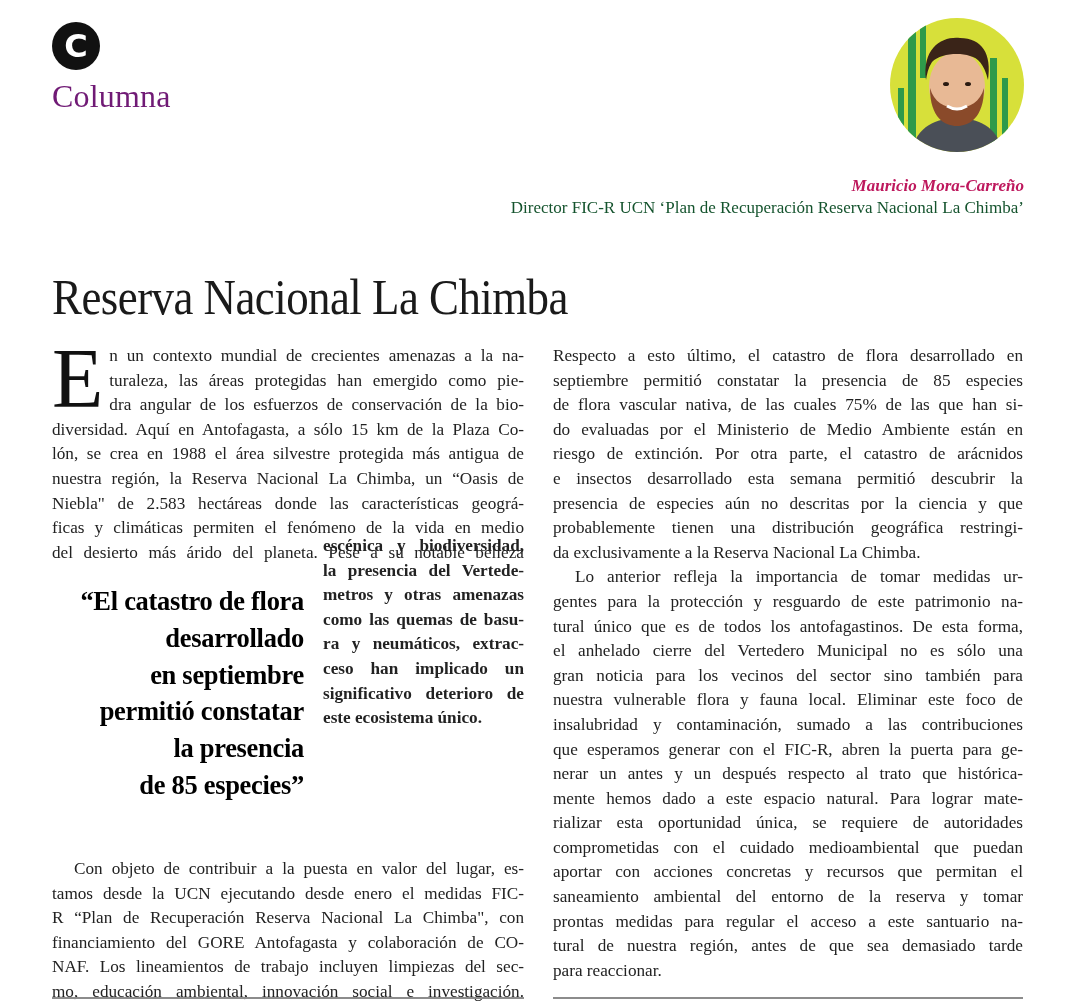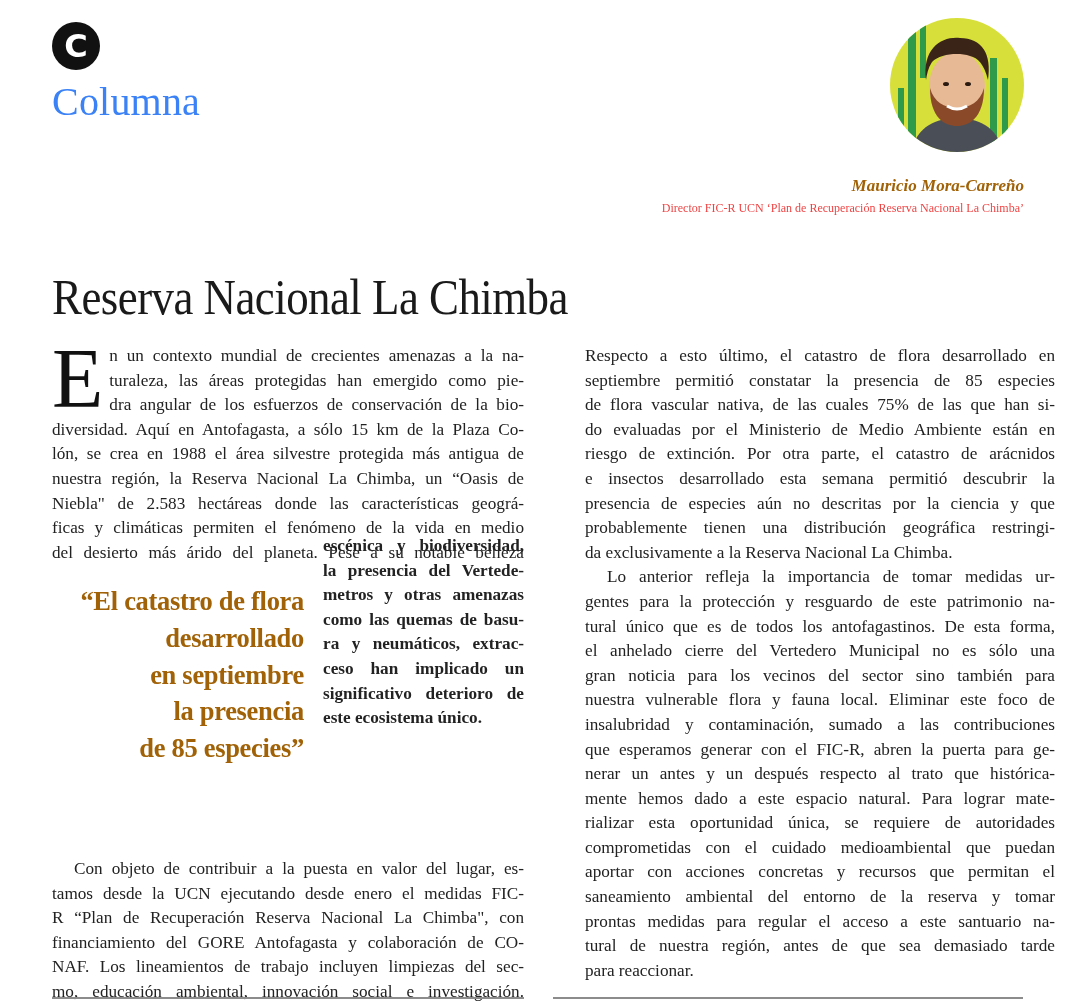--- a/index.html
+++ b/index.html
@@ -2,36 +2,36 @@
 <html><head>
 <meta charset="utf-8">
 <style>
   html, body { margin:0; padding:0; background:#ffffff; }
   body { width:1069px; height:1007px; position:relative; overflow:hidden; color:#1e1e1e;
          font-family:"Liberation Serif", "DejaVu Serif", serif; }
   .abs { position:absolute; }
   .badge { left:52px; top:22px; width:48px; height:48px; border-radius:50%; background:#111;
            color:#fff; font-family:"DejaVu Sans", sans-serif; font-weight:bold; font-size:32px;
            display:flex; align-items:center; justify-content:center; }
-  .section-label { left:52px; top:78px; font-size:40px; color:#3b82f6; letter-spacing:0.2px; }
+  .section-label { left:52px; top:78px; font-size:32px; color:#701a75; letter-spacing:0.2px; }
   .avatar { left:890px; top:18px; width:134px; height:134px; border-radius:50%; overflow:hidden; }
   .author { right:45px; top:175px; text-align:right; }
-  .author-name { font-style:italic; font-weight:bold; font-size:17px; color:#a16207; line-height:22px; }
-  .author-role { font-size:12px; color:#ef4444; line-height:22px; }
+  .author-name { font-style:italic; font-weight:bold; font-size:17px; color:#be185d; line-height:22px; }
+  .author-role { font-size:17px; color:#14532d; line-height:22px; }
   .headline { left:52px; top:266px; font-size:51px; color:#1a1a1a; letter-spacing:-0.6px; line-height:62px;
               transform:scaleX(0.88); transform-origin:left top; white-space:nowrap; }
   .col { font-size:17.2px; line-height:24.6px; text-align:justify; color:#222; }
   .col-left { left:52px; top:344px; width:472px; }
-  .col-right { left:553px; top:344px; width:470px;margin-left:32px; }
+  .col-right { left:553px; top:344px; width:470px; }
   .line { display:block; white-space:nowrap; text-align-last:justify; }
   .line.last { text-align-last:left; }
   .drop { float:left; font-size:84px; line-height:66px; margin:2px 6px 0 0; color:#111; }
   .indent { padding-left:22px; }
   .pull { left:52px; top:583px; width:252px; text-align:right; font-weight:bold; font-size:26.5px;
-          line-height:36.8px; color:#a16207; letter-spacing:-0.3px; }
+          line-height:36.8px; color:#000000; letter-spacing:-0.3px; }
   .narrow { left:323px; top:534px; width:201px;font-weight:bold; }
   .rule { height:2px; background:#8c8c8c; }
 </style>
 </head>
 <body>
 
 <div class="abs badge">C</div>
 <div class="abs section-label">Columna</div>
 
 <div class="abs avatar">
@@ -69,20 +69,21 @@
   <span class="line">nuestra región, la Reserva Nacional La Chimba, un “Oasis de</span>
   <span class="line">Niebla" de 2.583 hectáreas donde las características geográ-</span>
   <span class="line">ficas y climáticas permiten el fenómeno de la vida en medio</span>
   <span class="line">del desierto más árido del planeta. Pese a su notable  belleza</span>
 </div>
 
 <div class="abs pull">
   <div>“El catastro de flora</div>
   <div>desarrollado</div>
   <div>en septiembre</div>
+  <div>permitió constatar</div>
   <div>la presencia</div>
   <div>de 85 especies”</div>
 </div>
 
 <div class="abs col narrow">
   <span class="line">escénica y biodiversidad,</span>
   <span class="line">la presencia del Vertede-</span>
   <span class="line">metros y otras amenazas</span>
   <span class="line">como las quemas de basu-</span>
   <span class="line">ra y neumáticos, extrac-</span>

